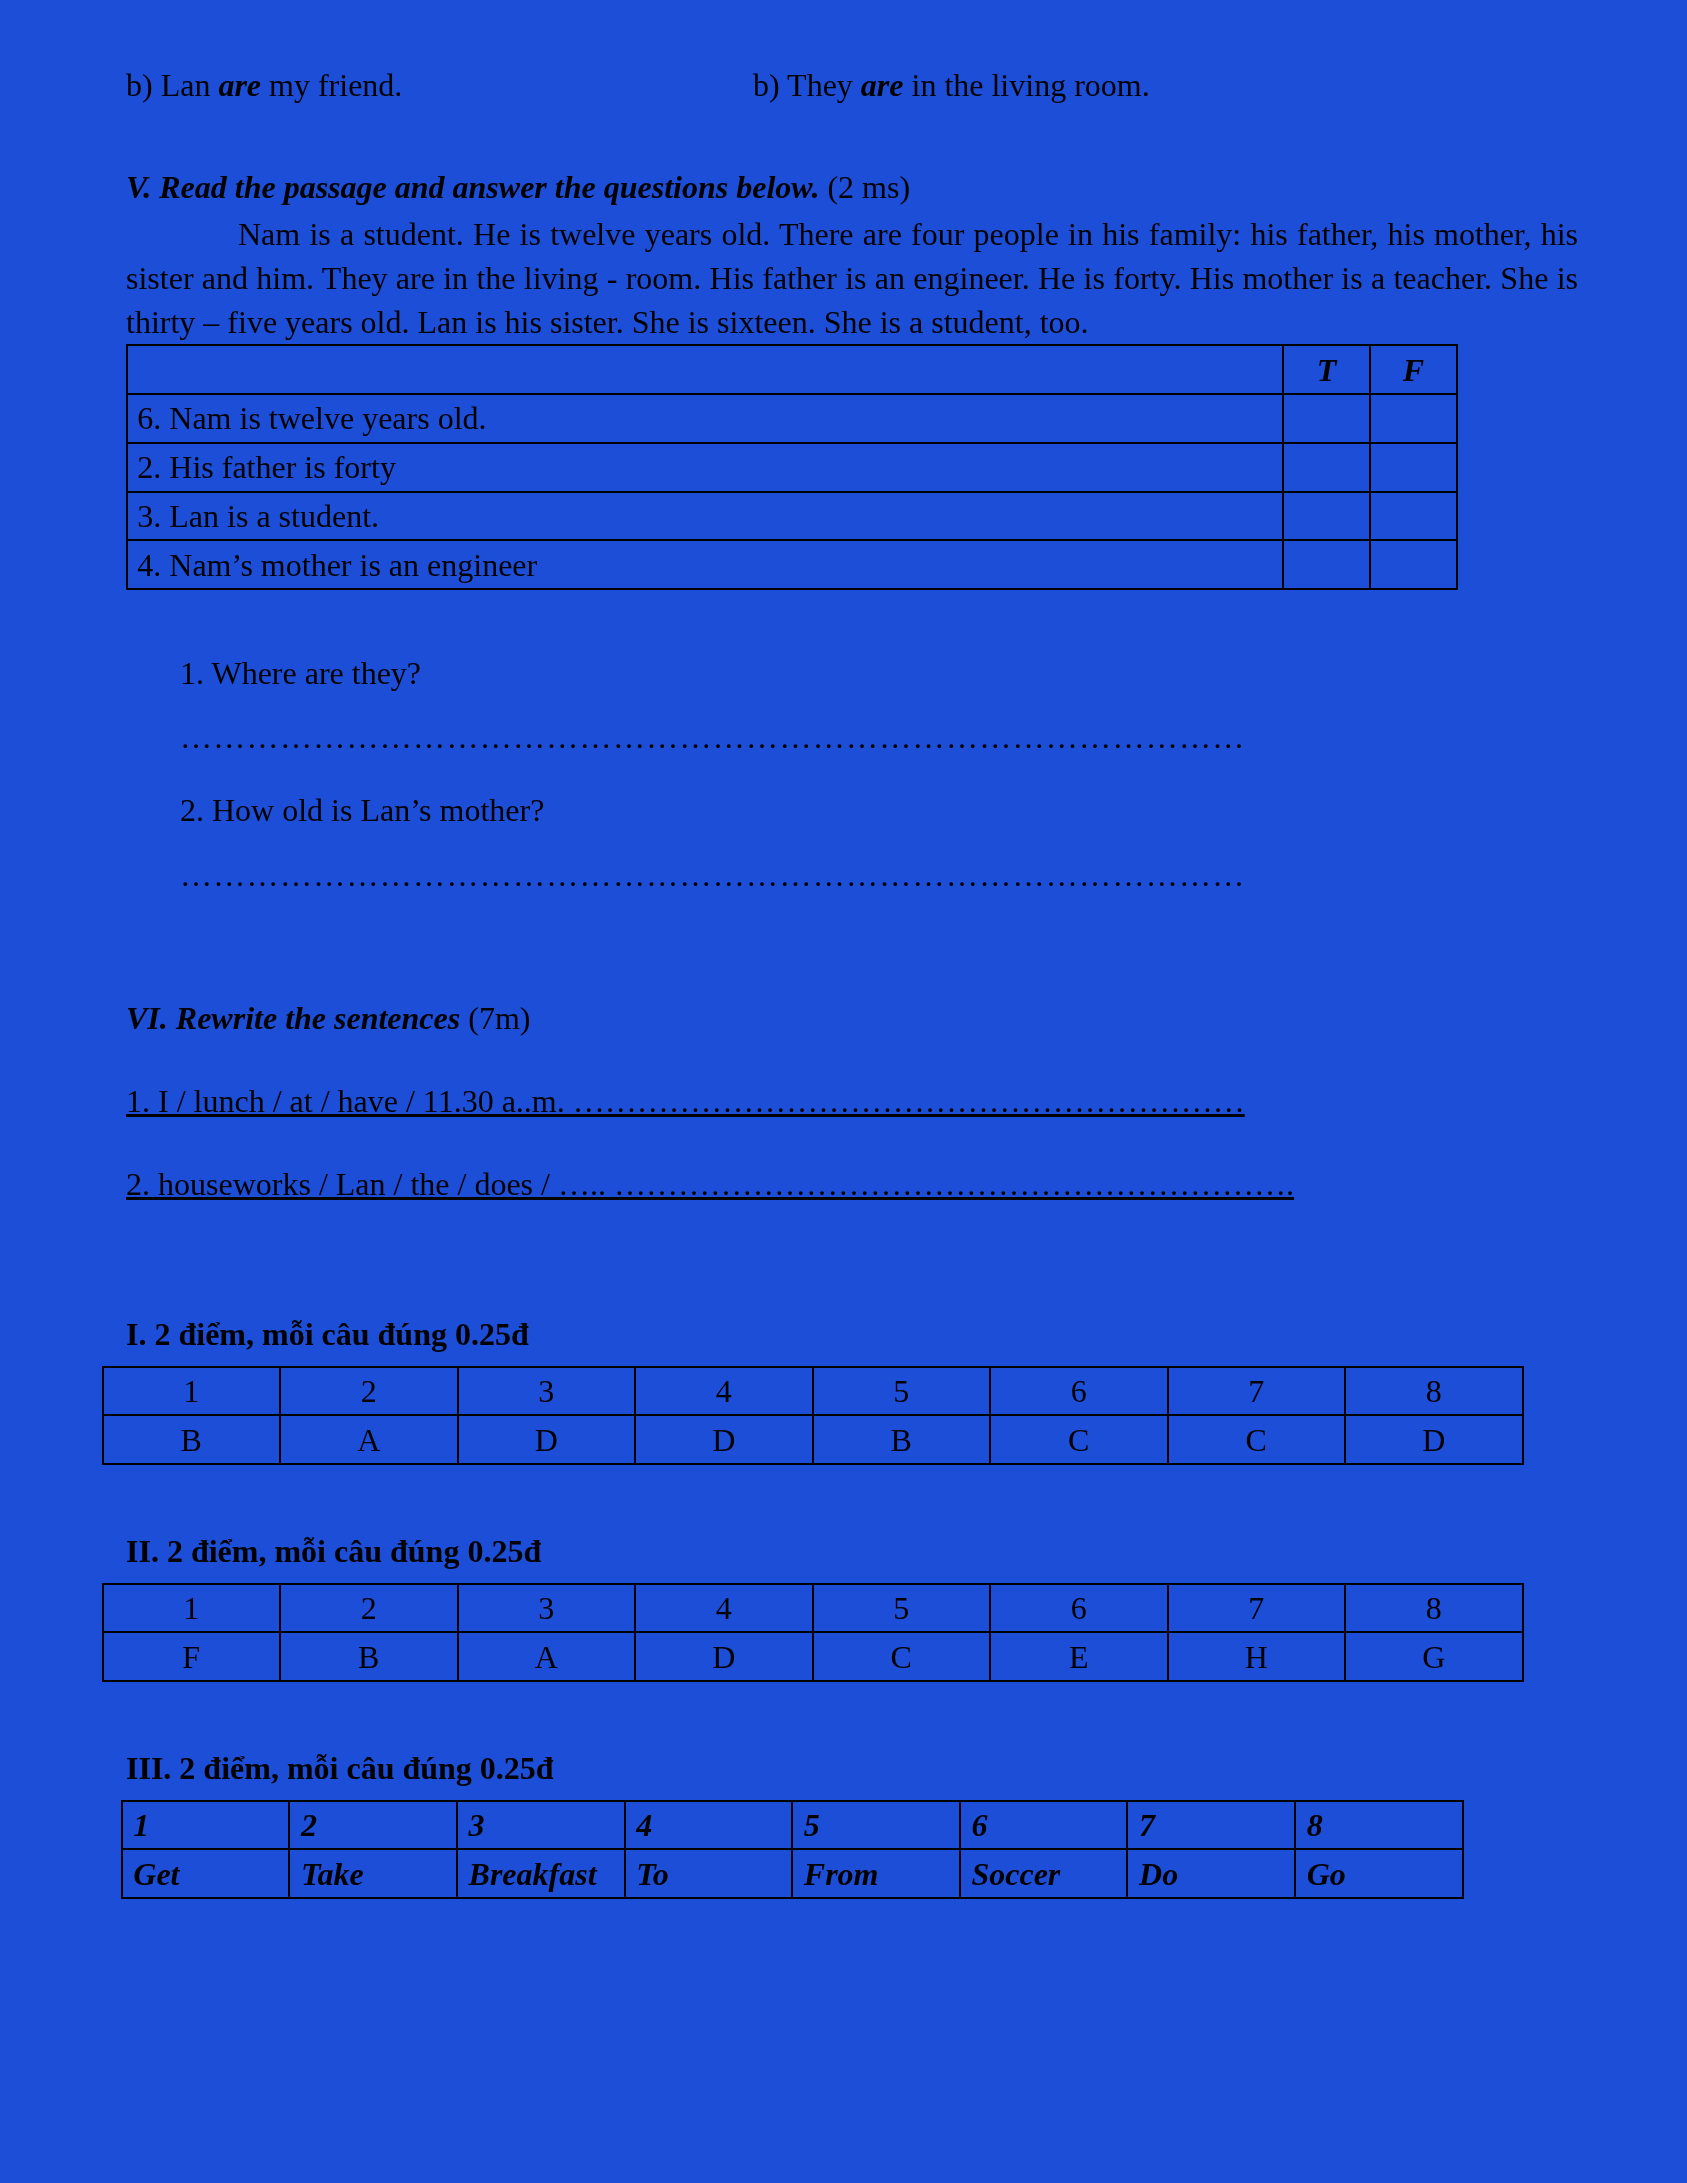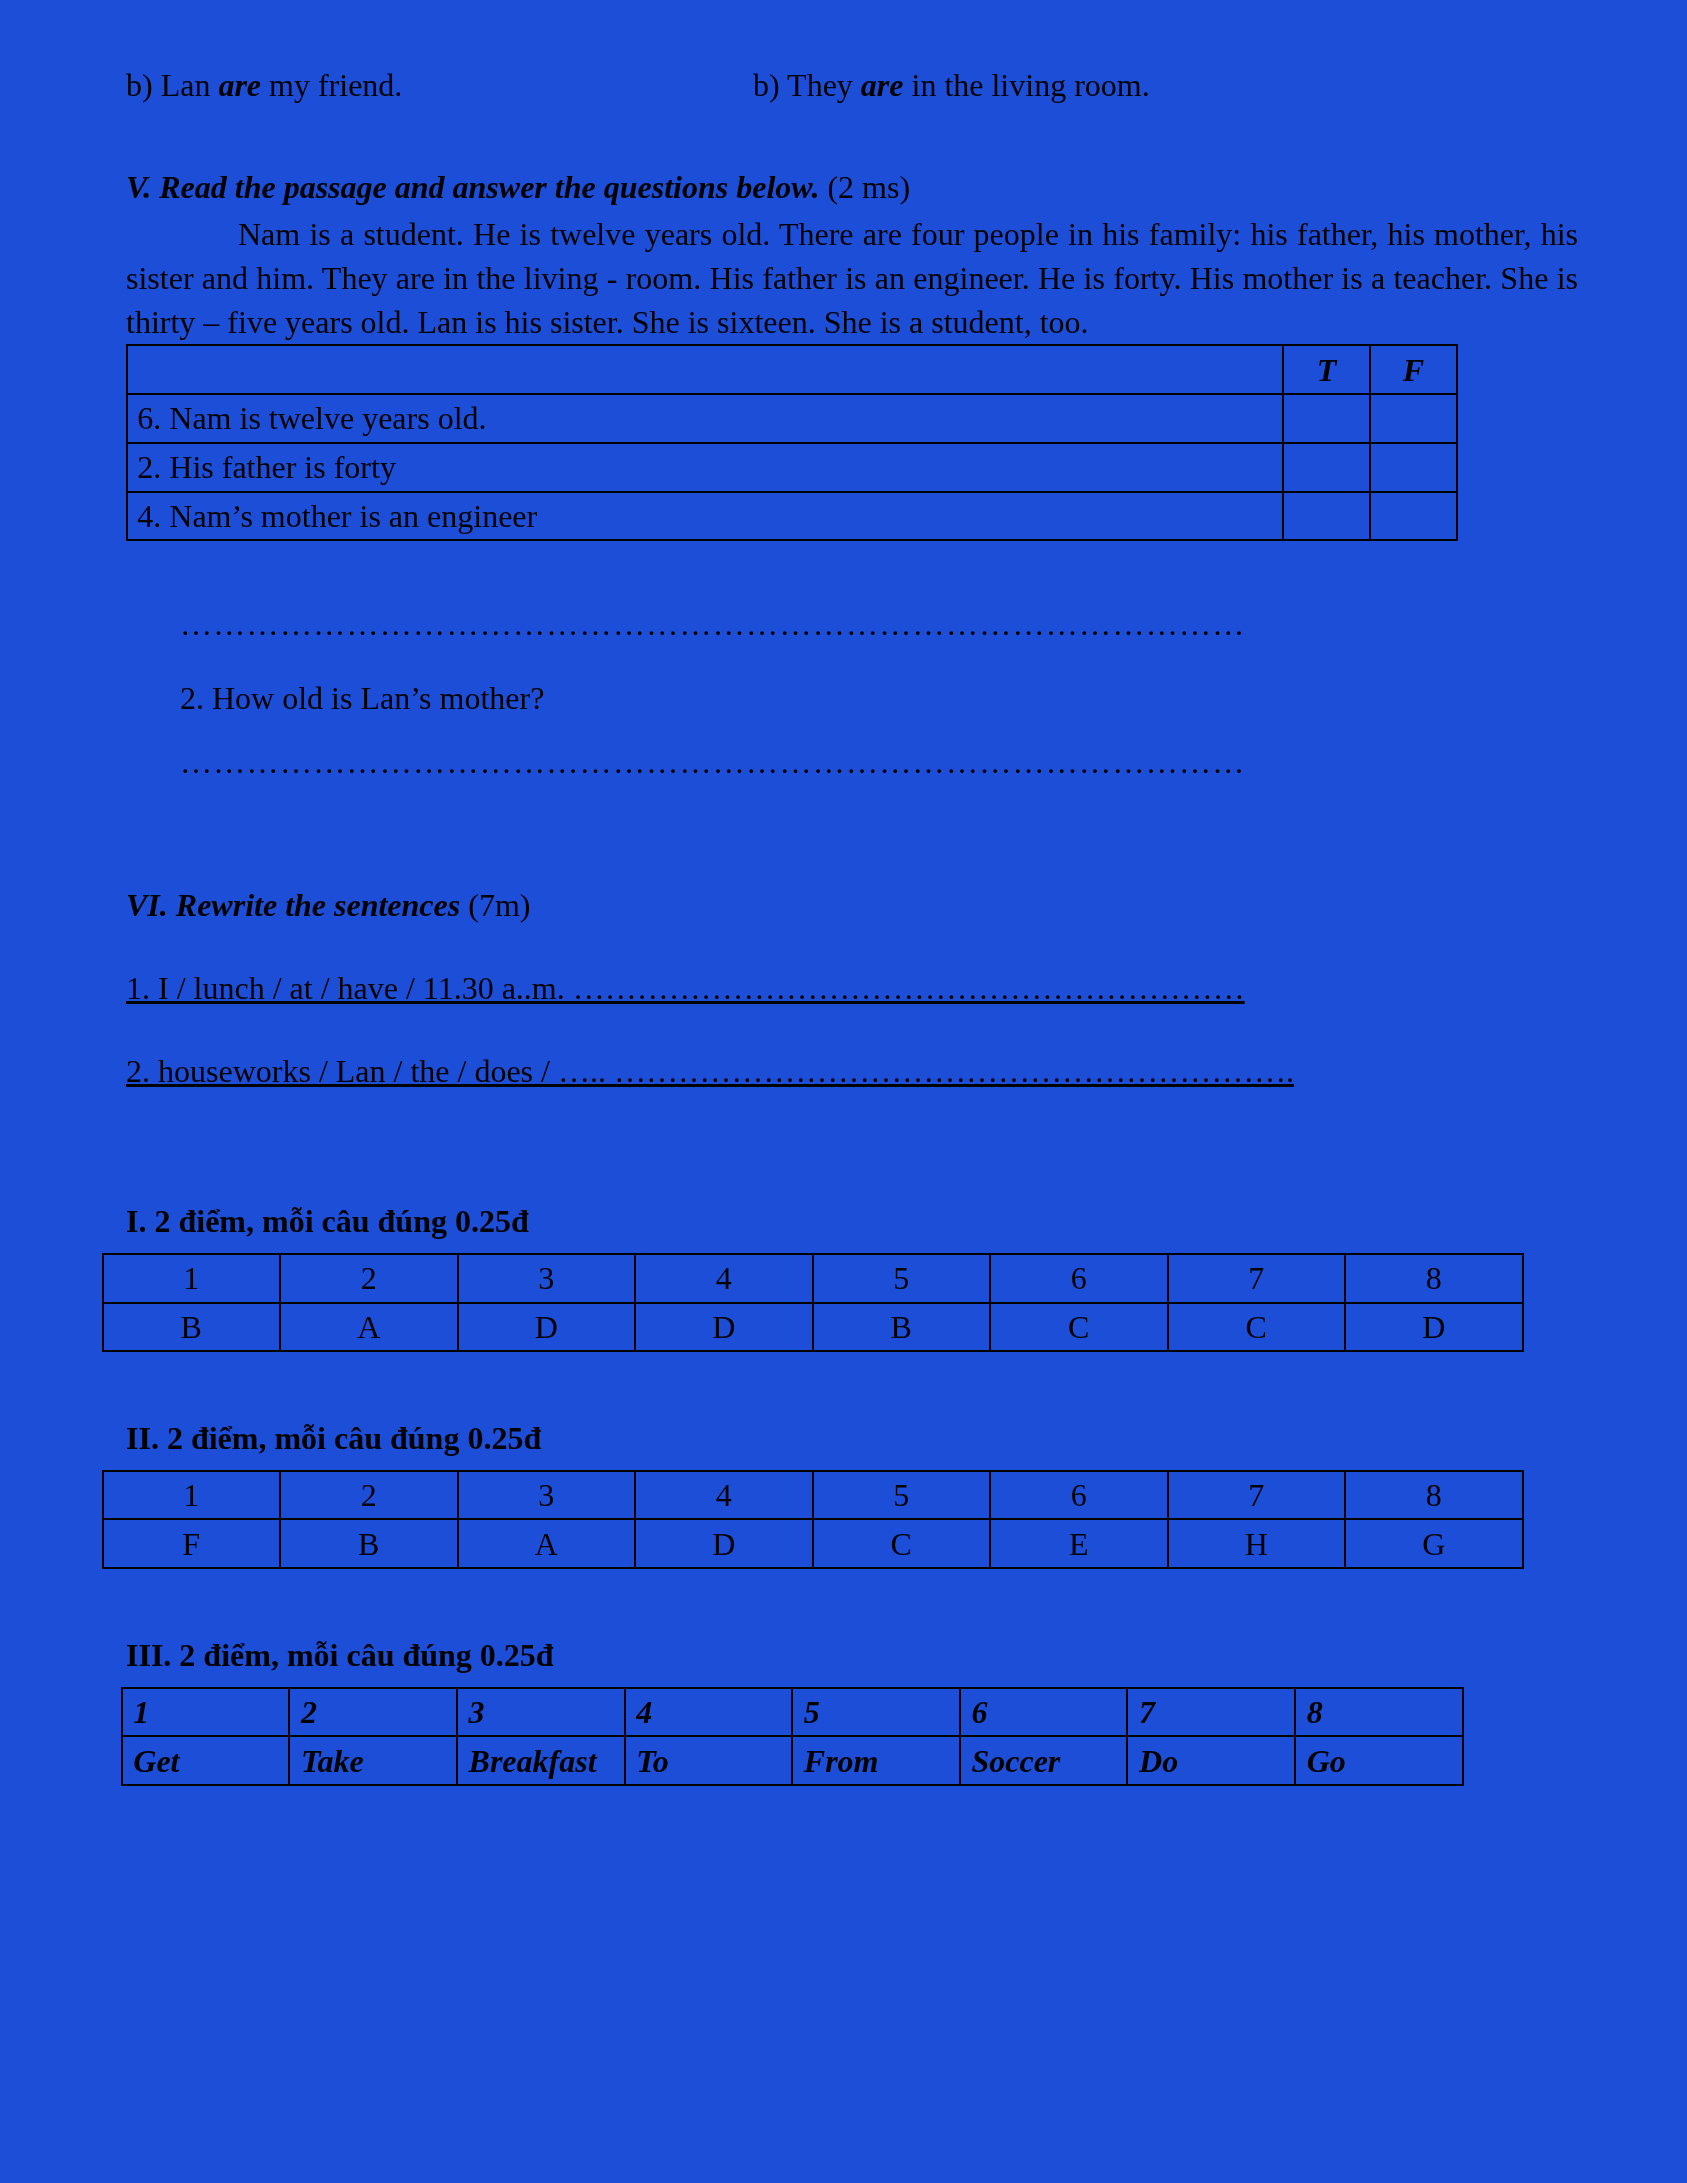--- a/index.html
+++ b/index.html
@@ -67,28 +67,34 @@
       <td class="col-statement">6. Nam is twelve years old.</td>
       <td class="col-t"></td>
       <td class="col-f"></td>
     </tr>
     <tr>
       <td class="col-statement">2. His father is forty</td>
       <td class="col-t"></td>
       <td class="col-f"></td>
     </tr>
     <tr>
+      <td class="col-statement">3. Lan is a student.</td>
+      <td class="col-t"></td>
+      <td class="col-f"></td>
+    </tr>
+    <tr>
       <td class="col-statement">4. Nam’s mother is an engineer</td>
       <td class="col-t"></td>
       <td class="col-f"></td>
     </tr>
   </tbody>
     </table>
 
   <div class="questions">
+    <p class="q-text">1. Where are they?</p>
     <p class="q-dots">……………………………………………………………………………………</p>
     <p class="q-text">2. How old is Lan’s mother?</p>
     <p class="q-dots">……………………………………………………………………………………</p>
   </div>
 
   <div class="section-vi">
     <p><span class="bi">VI. Rewrite the sentences</span><span class="i"> (7m)</span></p>
     <p class="vi-item">1.  I / lunch / at / have / 11.30 a..m. ………………………………………………………</p>
     <p class="vi-item">2.  houseworks / Lan / the / does / ….. ……………………………………………………….</p>
   </div>

